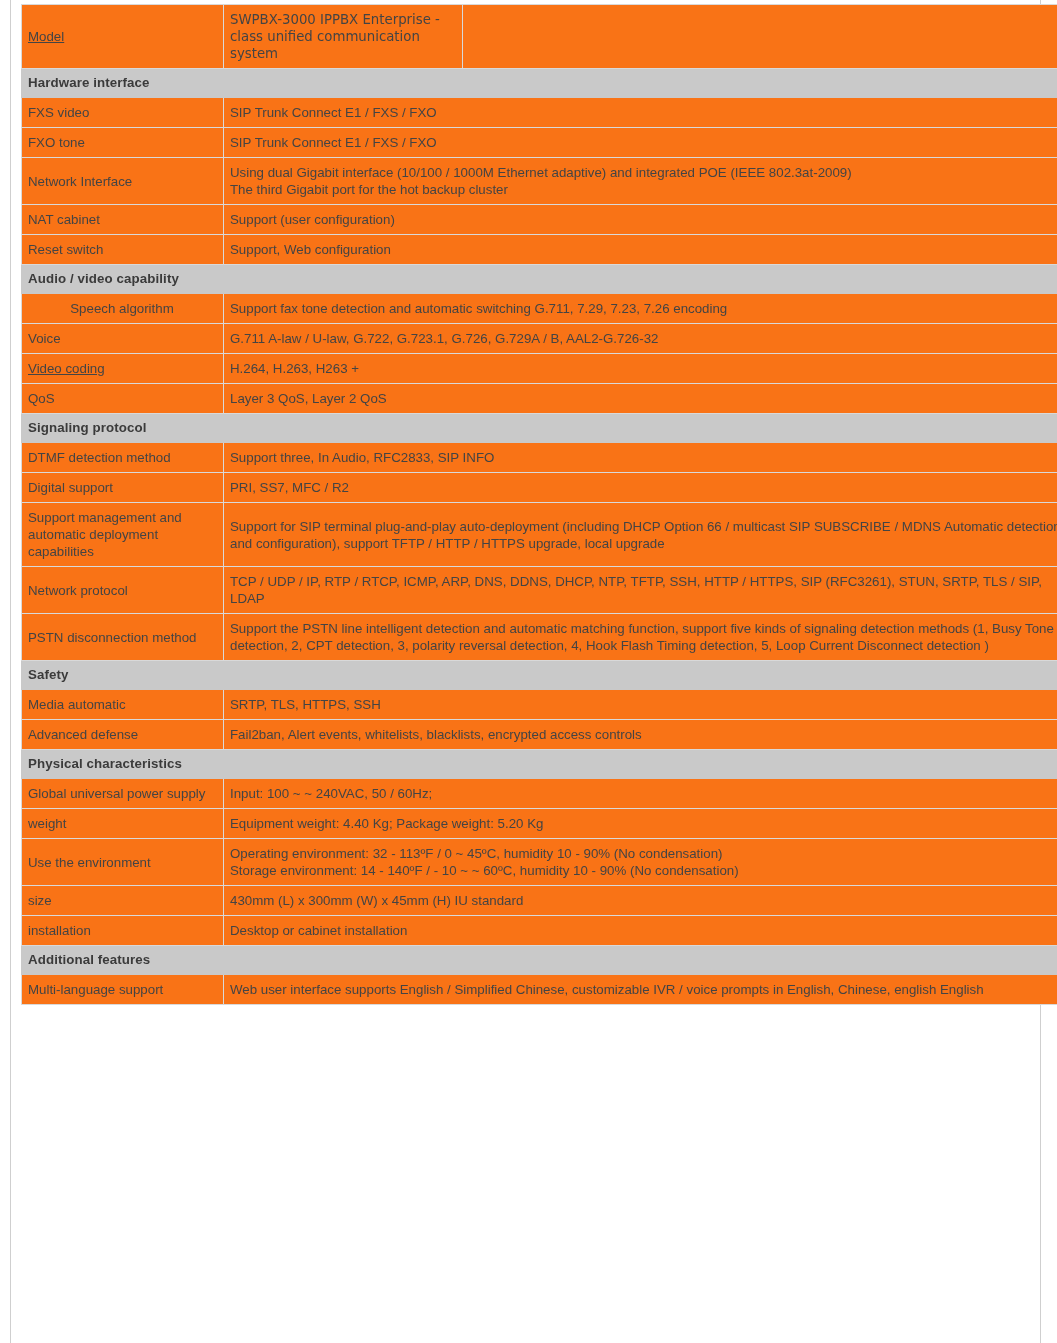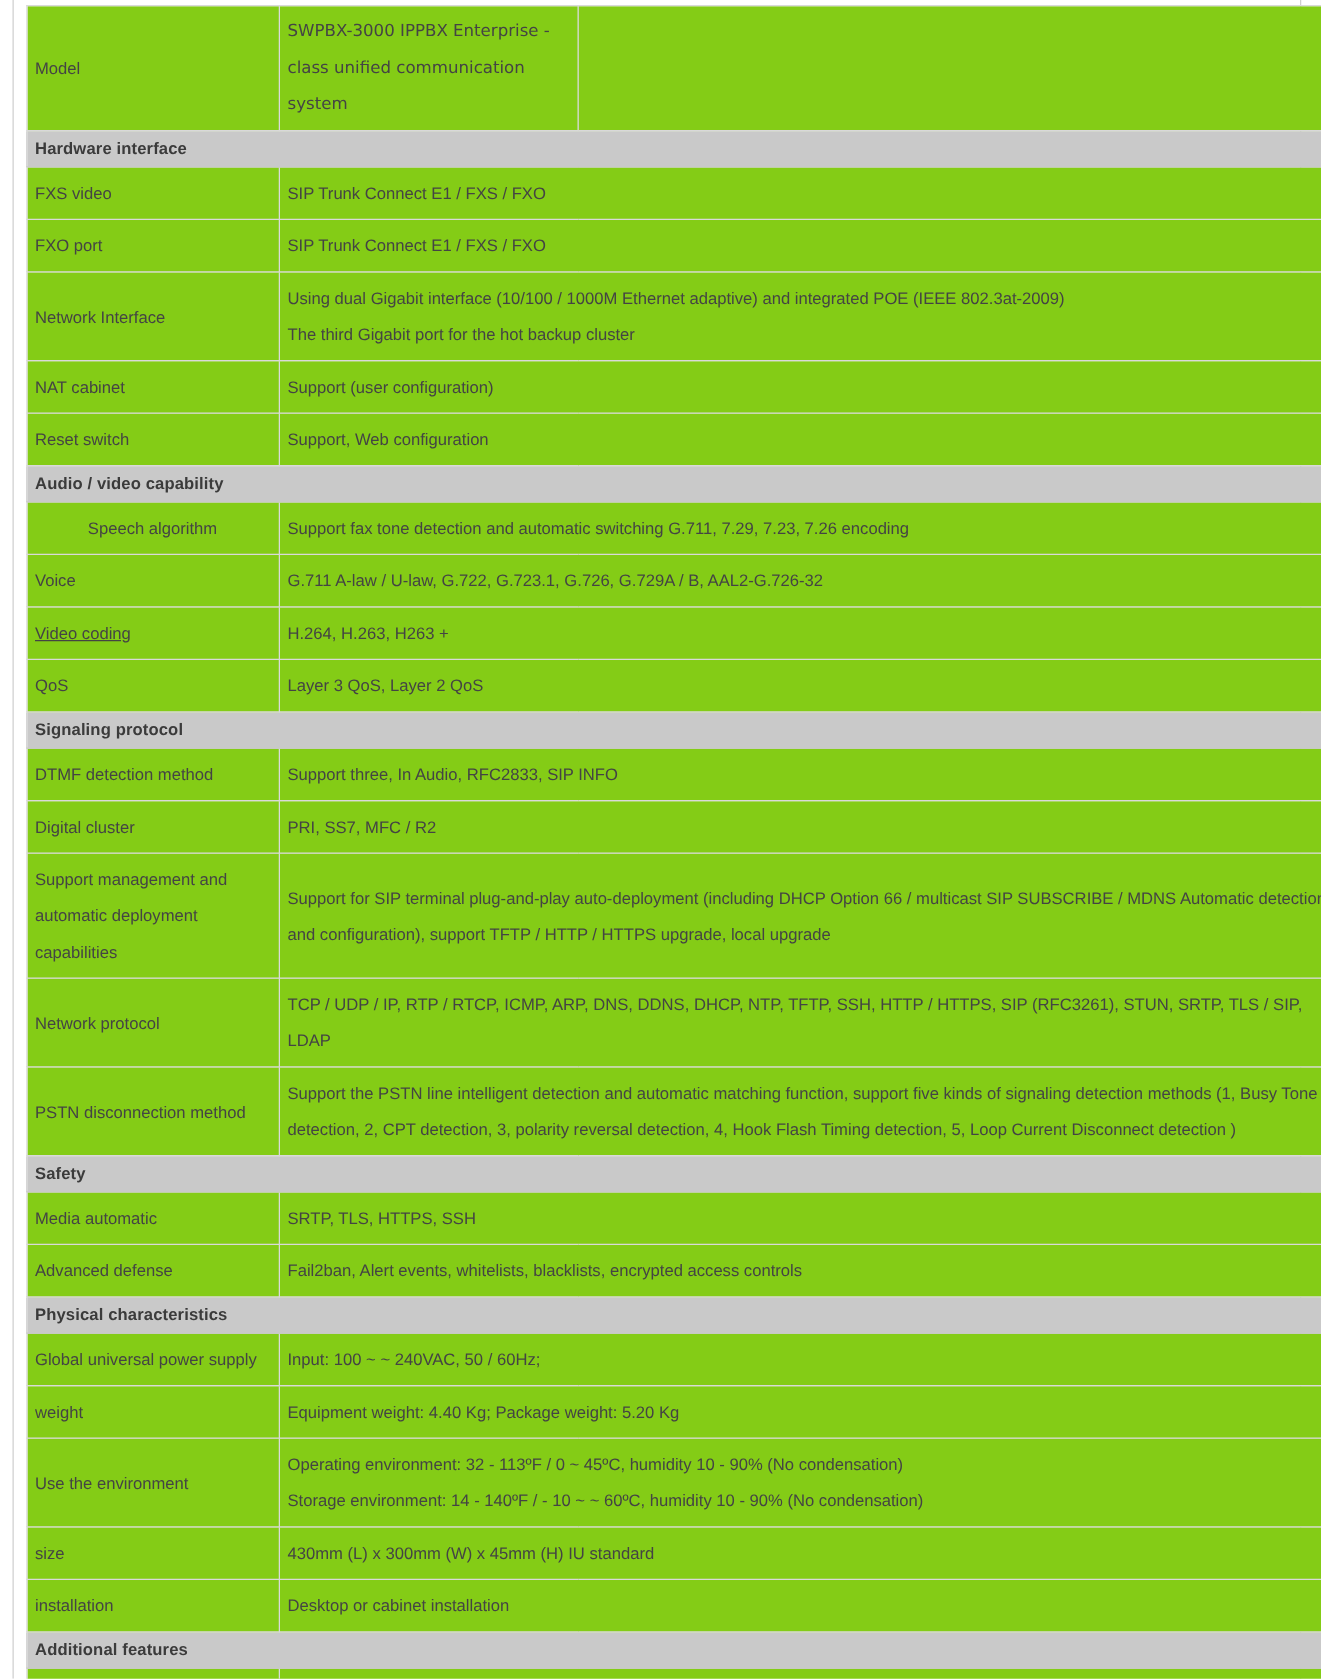--- a/index.html
+++ b/index.html
@@ -33,24 +33,24 @@
     top: 4px;
     width: 1007px;
     border-collapse: collapse;
     table-layout: fixed;
     font-size: 13.3px;
   }
   .spec-table td {
     border: 1px solid #d9d9d9;
     padding: 6px 7px 6px 6px;
     vertical-align: middle;
-    line-height: 29px;
+    line-height: 17px;
     font-size: 13.3px;
     color: #444444;
-    background: #84cc16;
+    background: #f97316;
     word-wrap: break-word;
   }
   
   .spec-table tr.section-row > td {
     background: #c9c9c9;
     border-color: #c9c9c9;
     font-weight: bold;
     color: #3b3b3b;
     padding: 3px 6px;
     line-height: 22px;
@@ -68,33 +68,33 @@
 </style>
 </head>
 <body>
 
 <div class="page-rule left"></div>
 <div class="page-rule right"></div>
 
 <table class="spec-table">
   <tbody id="table-body">
       <tr>
-        <td class="label" style="width: 188px;">Model</td>
+        <td class="label" style="width: 188px; text-decoration: underline;">Model</td>
         <td class="value model-value" style="width: 225px;">SWPBX-3000 IPPBX Enterprise - class unified communication system</td>
         <td class="blank" style="width: 594px;"></td>
       </tr>
       <tr class="section-row">
         <td class="section-heading" colspan="3">Hardware interface</td>
       </tr>
       <tr>
         <td class="label" style="width: 220px;">FXS video</td>
         <td class="value" colspan="2" style="width: 787px;">SIP Trunk Connect E1 / FXS / FXO</td>
       </tr>
       <tr>
-        <td class="label" style="width: 220px;">FXO port</td>
+        <td class="label" style="width: 220px;">FXO tone</td>
         <td class="value" colspan="2" style="width: 787px;">SIP Trunk Connect E1 / FXS / FXO</td>
       </tr>
       <tr>
         <td class="label" style="width: 220px;">Network Interface</td>
         <td class="value" colspan="2" style="width: 787px;">Using dual Gigabit interface (10/100 / 1000M Ethernet adaptive) and integrated POE (IEEE 802.3at-2009)<br>The third Gigabit port for the hot backup cluster</td>
       </tr>
       <tr>
         <td class="label" style="width: 220px;">NAT cabinet</td>
         <td class="value" colspan="2" style="width: 787px;">Support (user configuration)</td>
       </tr>
@@ -122,21 +122,21 @@
         <td class="value" colspan="2" style="width: 753px;">Layer 3 QoS, Layer 2 QoS</td>
       </tr>
       <tr class="section-row">
         <td class="section-heading" colspan="3">Signaling protocol</td>
       </tr>
       <tr>
         <td class="label" style="width: 285px;">DTMF detection method</td>
         <td class="value" colspan="2" style="width: 722px;">Support three, In Audio, RFC2833, SIP INFO</td>
       </tr>
       <tr>
-        <td class="label" style="width: 285px;">Digital cluster</td>
+        <td class="label" style="width: 285px;">Digital support</td>
         <td class="value" colspan="2" style="width: 722px;">PRI, SS7, MFC / R2</td>
       </tr>
       <tr>
         <td class="label" style="width: 285px;">Support management and automatic deployment capabilities</td>
         <td class="value" colspan="2" style="width: 722px;">Support for SIP terminal plug-and-play auto-deployment (including DHCP Option 66 / multicast SIP SUBSCRIBE / MDNS Automatic detection and configuration), support TFTP / HTTP / HTTPS upgrade, local upgrade</td>
       </tr>
       <tr>
         <td class="label" style="width: 285px;">Network protocol</td>
         <td class="value" colspan="2" style="width: 722px;">TCP / UDP / IP, RTP / RTCP, ICMP, ARP, DNS, DDNS, DHCP, NTP, TFTP, SSH, HTTP / HTTPS, SIP (RFC3261), STUN, SRTP, TLS / SIP, LDAP</td>
       </tr>

